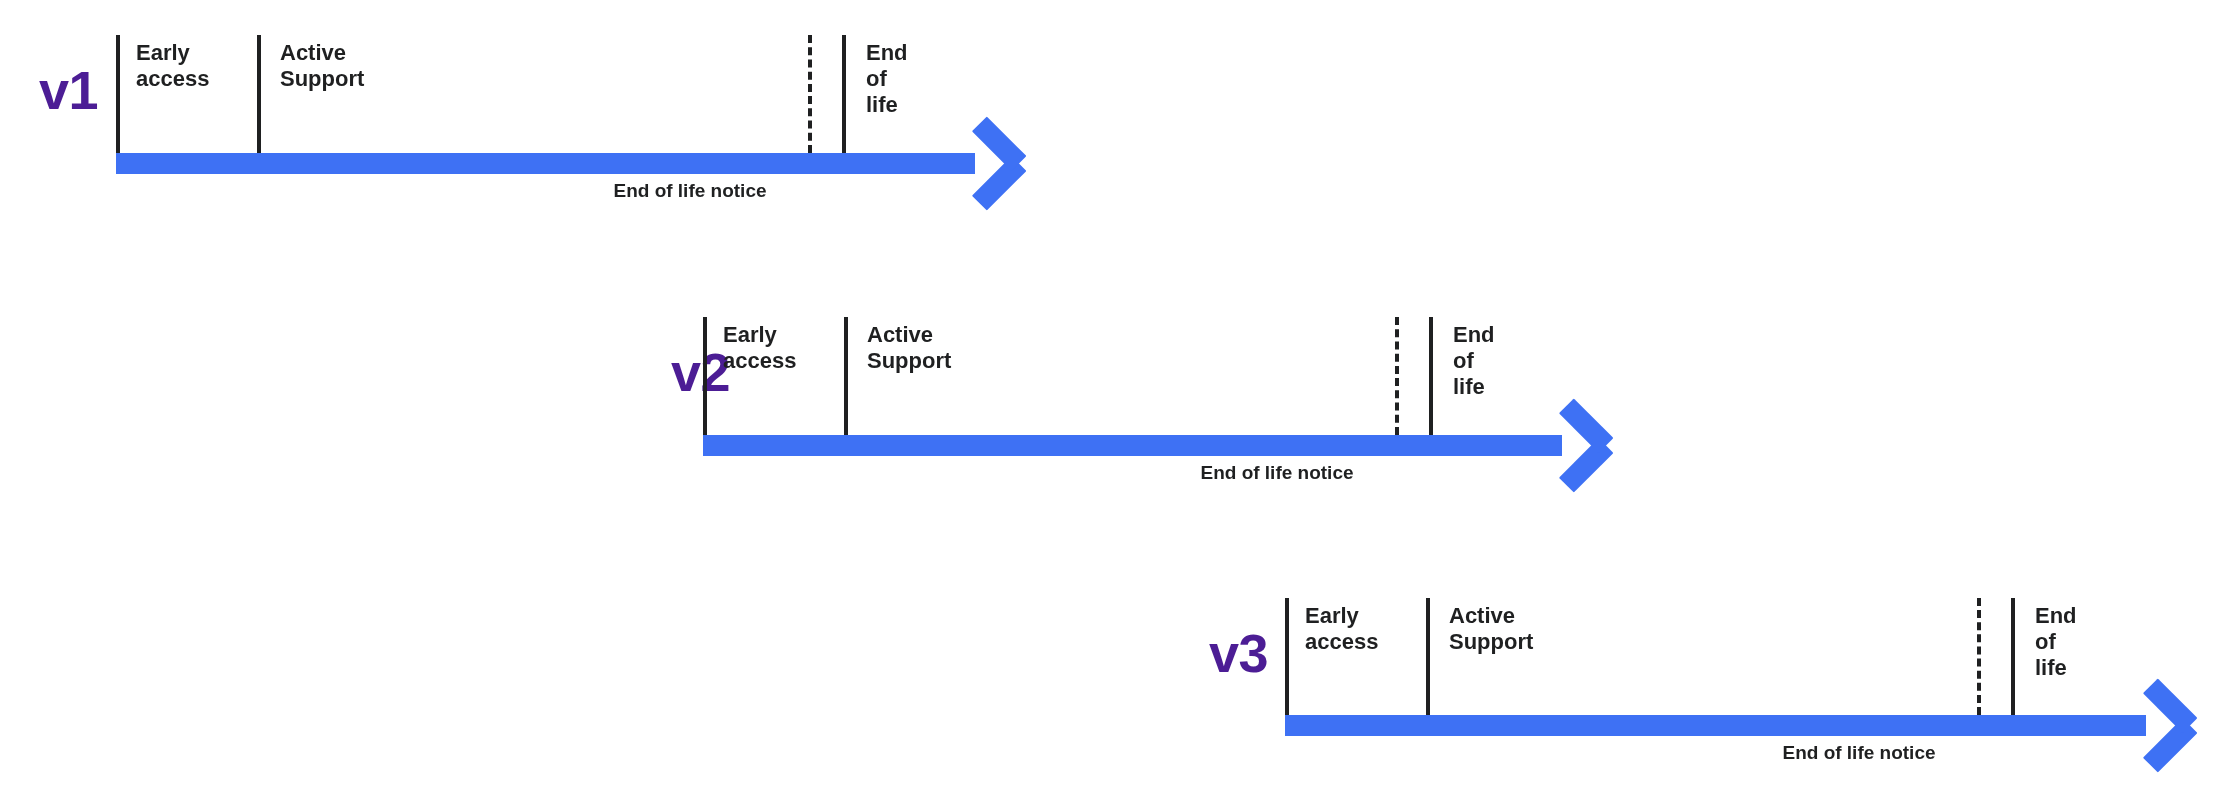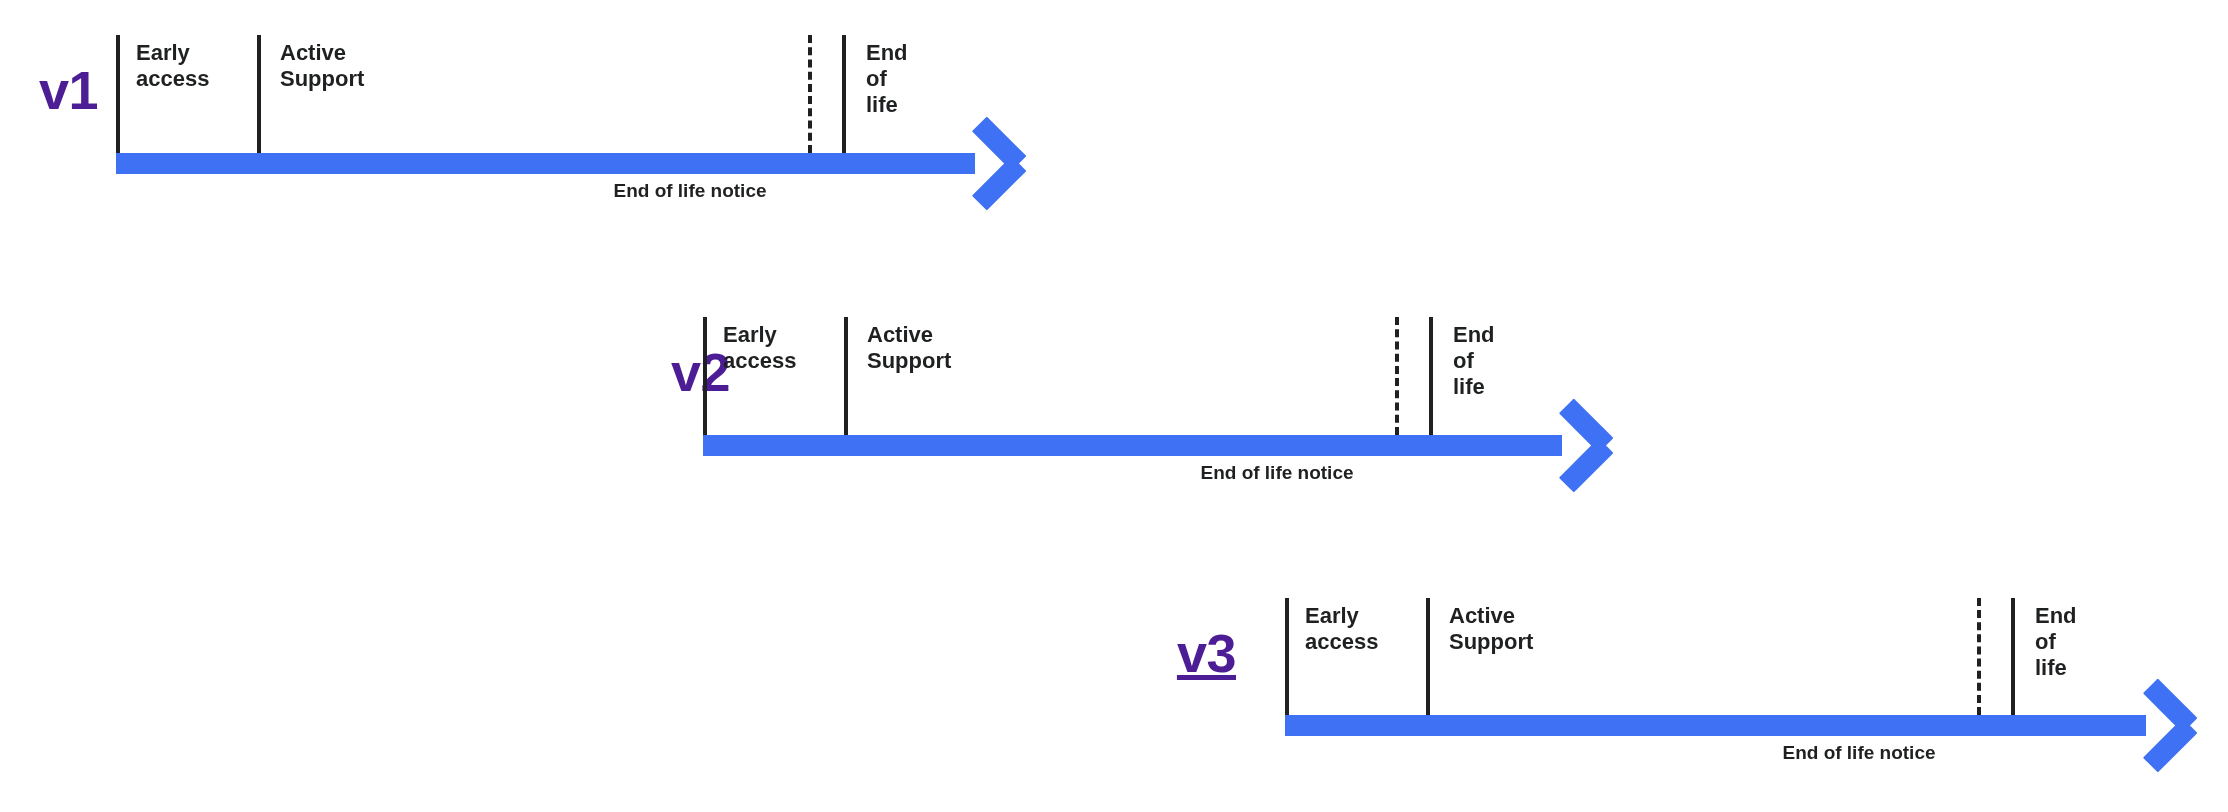--- a/index.html
+++ b/index.html
@@ -122,21 +122,21 @@
       <div class="divider" style="left: 1429px; top: 317px; height: 118px;"></div>
       <div class="phase-label" style="left: 1453px; top: 322px;">End of life</div>
       <div class="bar" style="left: 703px; top: 435px; width: 859px; height: 21px;"></div>
       <div class="arrow-head">
         <span style="width: 56px; height: 21px; left: 1550px; top: 435px; transform-origin: 100% 50%; transform: rotate(-45deg);"></span>
         <span style="width: 56px; height: 21px; left: 1550px; top: 435px; transform-origin: 100% 50%; transform: rotate(45deg);"></span>
       </div>
       <div class="notice-label" style="left: 1277px; top: 462px;">End of life notice</div>
     </div>
     <div class="timeline">
-      <div class="version-label" style="left: 1236px; top: 653px; text-decoration: underline;">v3</div>
+      <div class="version-label" style="left: 1268px; top: 653px;">v3</div>
       <div class="divider" style="left: 1285px; top: 598px; height: 117px;"></div>
       <div class="phase-label" style="left: 1305px; top: 603px;">Early
 access</div>
       <div class="divider" style="left: 1426px; top: 598px; height: 117px;"></div>
       <div class="phase-label" style="left: 1449px; top: 603px;">Active Support</div>
       <div class="divider-dashed" style="left: 1977px; top: 598px; height: 117px;"></div>
       <div class="divider" style="left: 2011px; top: 598px; height: 117px;"></div>
       <div class="phase-label" style="left: 2035px; top: 603px;">End of life</div>
       <div class="bar" style="left: 1285px; top: 715px; width: 861px; height: 21px;"></div>
       <div class="arrow-head">

